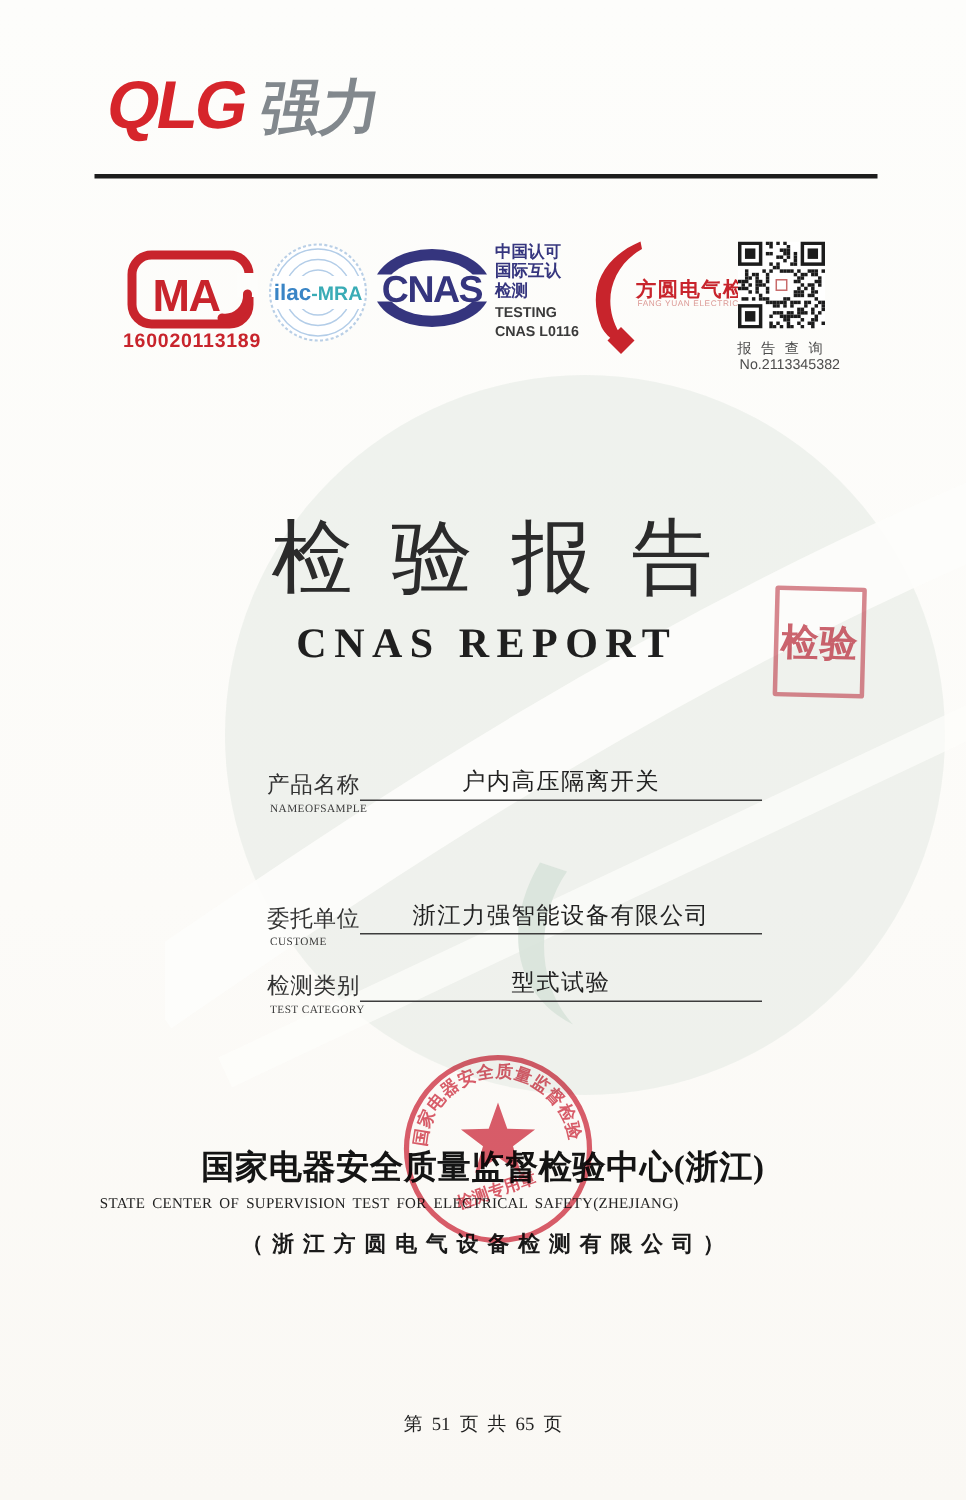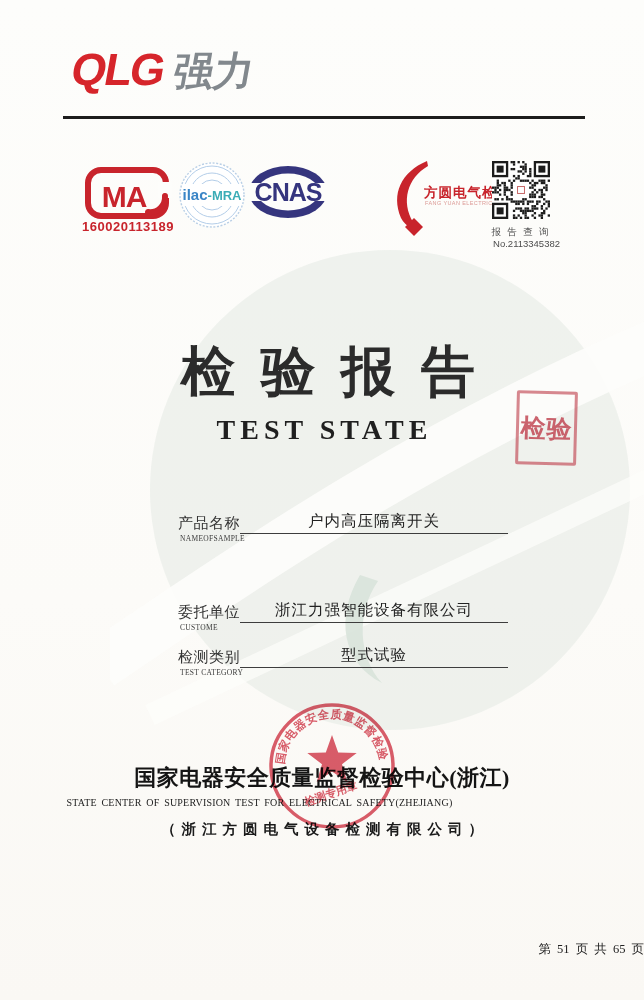--- a/index.html
+++ b/index.html
@@ -25,21 +25,21 @@
   .cnas-text .enline{font-size:9.5px;font-weight:700;color:#3a3a3a;font-family:"Liberation Sans",sans-serif;margin-top:2px;line-height:11px;}
   .fy-swoosh{position:absolute;left:381px;top:158px;}
   .fy-name{position:absolute;left:424px;top:184px;font-size:13.5px;font-weight:700;color:#c8242c;letter-spacing:1px;}
   .fy-caption{position:absolute;left:425px;top:200px;font-size:5.5px;color:#dc9a96;letter-spacing:.4px;font-family:"Liberation Sans",sans-serif;}
   .qr{position:absolute;left:492px;top:161px;}
   .qr-caption{position:absolute;left:486px;top:226px;width:70px;text-align:center;font-size:9.5px;color:#4d4d4d;letter-spacing:2px;font-family:Liberation Serif, serif;}
   .qr-number{position:absolute;left:484px;top:238px;width:76px;text-align:right;font-size:9.5px;color:#4d4d4d;font-family:"Liberation Sans",sans-serif;}
   
   .watermark{position:absolute;left:110px;top:245px;pointer-events:none;}
   
-  .title-cn{position:absolute;left:0;top:336px;width:644px;text-align:center;font-size:54px;font-weight:700;color:#2b2b2b;letter-spacing:26px;padding-left:38px;box-sizing:border-box;}
+  .title-cn{position:absolute;left:0;top:336px;width:644px;text-align:center;font-size:54px;font-weight:400;color:#2b2b2b;letter-spacing:26px;padding-left:38px;box-sizing:border-box;}
   .title-en{position:absolute;left:0;top:414px;width:644px;text-align:center;font-size:28px;font-weight:700;color:#1f1f1f;letter-spacing:5px;padding-left:5px;box-sizing:border-box;}
   
   .corner-seal{
     position:absolute;left:516px;top:391px;width:55px;height:68px;
     border:3px solid rgba(189,56,70,.6);border-radius:2px;transform:rotate(1.5deg);
     display:flex;align-items:center;justify-content:center;
     font-size:25px;font-weight:700;color:rgba(189,56,70,.78);letter-spacing:1px;
   }
   
   .field-row{position:absolute;left:178px;width:330px;height:20px;}
@@ -47,21 +47,21 @@
   .field-row .fline{position:absolute;left:62px;right:0;bottom:-1px;border-bottom:1.5px solid #3d3d3d;}
   .field-row .fvalue{position:absolute;left:62px;right:0;bottom:1px;text-align:center;font-size:15.5px;color:#222;letter-spacing:1px;}
   .field-row .fsub{position:absolute;left:2px;top:21px;font-size:7.5px;color:#3a3a3a;letter-spacing:.3px;white-space:nowrap;}
   
   .issuer-cn{position:absolute;left:0;top:763px;width:644px;text-align:center;font-size:22px;font-weight:700;color:#141414;letter-spacing:.5px;z-index:2;}
   .issuer-en{position:absolute;left:0;top:797px;width:519px;text-align:center;font-size:10px;font-weight:400;color:#222;letter-spacing:.2px;word-spacing:2px;z-index:2;}
   .issuer-sub{position:absolute;left:0;top:820px;width:644px;text-align:center;font-size:14.5px;font-weight:700;color:#1a1a1a;letter-spacing:6px;padding-left:6px;box-sizing:border-box;z-index:2;}
   
   .round-stamp{position:absolute;left:257px;top:691px;z-index:3;mix-blend-mode:multiply;opacity:.92;}
   
-  .footer{position:absolute;left:0;top:941px;width:644px;text-align:right;font-size:12.5px;color:#222;word-spacing:3px;}
+  .footer{position:absolute;left:0;top:941px;width:644px;text-align:center;font-size:12.5px;color:#222;word-spacing:3px;}
 </style>
 </head>
 <body>
 
 <div class="page">
 
   <svg class="watermark" width="540" height="490" viewBox="0 0 540 490">
     <circle cx="280" cy="245" r="240" fill="#e3eae4" opacity="0.55"></circle>
     <path d="M-10,420 C150,310 330,190 555,95" stroke="#fdfdfb" stroke-width="50" fill="none" opacity="0.9"></path>
     <path d="M40,470 C210,390 400,300 560,225" stroke="#fdfdfb" stroke-width="22" fill="none" opacity="0.7"></path>
@@ -97,20 +97,27 @@
     </g>
     <text x="36" y="41" text-anchor="middle" font-family="Liberation Sans, sans-serif"><tspan font-size="15" font-weight="bold" fill="#3a85c6">ilac</tspan><tspan font-size="13" font-weight="bold" fill="#3aacb6">-MRA</tspan></text>
   </svg>
 
   <svg class="cnas" width="84" height="58" viewBox="0 0 84 58">
     <ellipse cx="42" cy="29" rx="39" ry="26" fill="#35357e"></ellipse>
     <ellipse cx="42" cy="29" rx="31" ry="18.5" fill="#fdfdfb"></ellipse>
     <rect x="0" y="20" width="84" height="18" fill="#fdfdfb"></rect>
     <text x="42" y="38" text-anchor="middle" font-family="Liberation Sans, sans-serif" font-size="25" font-weight="bold" fill="#35357e" letter-spacing="-1">CNAS</text>
   </svg>
+  <div class="cnas-text">
+    <div class="cnline">中国认可</div>
+    <div class="cnline">国际互认</div>
+    <div class="cnline">检测</div>
+    <div class="enline">TESTING</div>
+    <div class="enline">CNAS L0116</div>
+  </div>
 
   <svg class="fy-swoosh" width="50" height="82" viewBox="0 0 50 82">
     <path d="M46,3 C20,14 10,36 20,60 C22,64 26,68 30,70 L32,64 C20,44 26,20 47,8 Z" fill="#c8242c"></path>
     <polygon points="33,60 42,69 33,78 24,69" fill="#c8242c"></polygon>
   </svg>
   <div class="fy-name">方圆电气检测</div>
   <div class="fy-caption">FANG YUAN ELECTRIC TEST</div>
 
   <svg class="qr" id="qr-svg" width="58" height="58" viewBox="0 0 58 58">
     <rect x="0" y="0" width="58" height="58" fill="#ffffff"></rect>
@@ -288,21 +295,21 @@
       <rect x="0.00" y="41.76" width="16.24" height="16.24" fill="#1c1c1c"></rect>
       <rect x="2.32" y="44.08" width="11.60" height="11.60" fill="#ffffff"></rect>
       <rect x="4.64" y="46.40" width="6.96" height="6.96" fill="#1c1c1c"></rect>
       <rect x="23.20" y="23.20" width="11.60" height="11.60" fill="#ffffff"></rect>
       <rect x="25.52" y="25.52" width="6.959999999999999" height="6.959999999999999" fill="none" stroke="#c86a6a" stroke-width="1"></rect>
     </svg>
   <div class="qr-caption">报 告 查 询</div>
   <div class="qr-number">No.2113345382</div>
 
   <div class="title-cn">检验报告</div>
-  <div class="title-en">TEST STATE</div>
+  <div class="title-en">CNAS REPORT</div>
 
   <div class="corner-seal">
     <span>检验</span>
   </div>
 
   <div class="field-row" style="top:513px">
     <span class="flabel">产品名称</span>
     <span class="fline"></span>
     <span class="fvalue">户内高压隔离开关</span>
     <span class="fsub">NAMEOFSAMPLE</span>

